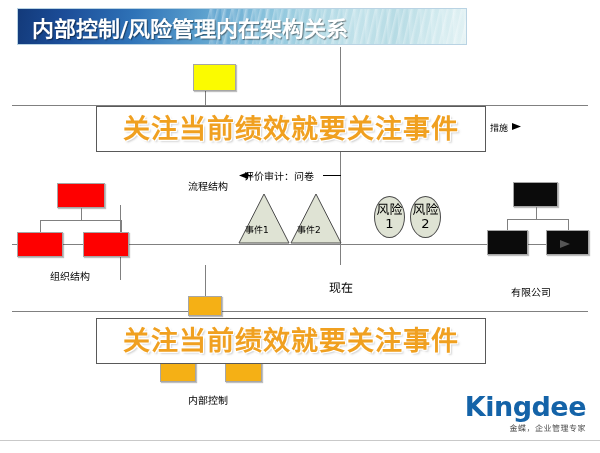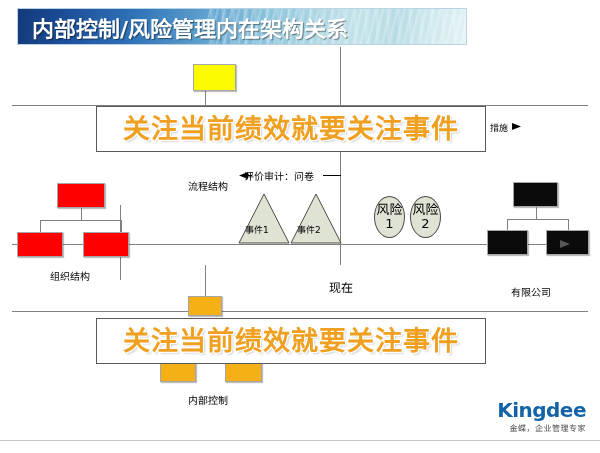--- a/index.html
+++ b/index.html
@@ -184,21 +184,21 @@
     white-space: nowrap;
   }
   .brand {
     position: absolute;
     right: 14px;
     bottom: 20px;
     text-align: right;
   }
   .brand-word {
     font-family: "DejaVu Sans", "Liberation Sans", sans-serif;
-    font-size: 20px;
+    font-size: 27px;
     font-weight: bold;
     color: #1463a8;
     letter-spacing: -0.5px;
     line-height: 1;
   }
   .brand-tag {
     font-family: "DejaVu Sans", "Liberation Sans", sans-serif;
     font-size: 8px;
     color: #4a4a4a;
     margin-top: 2px;

